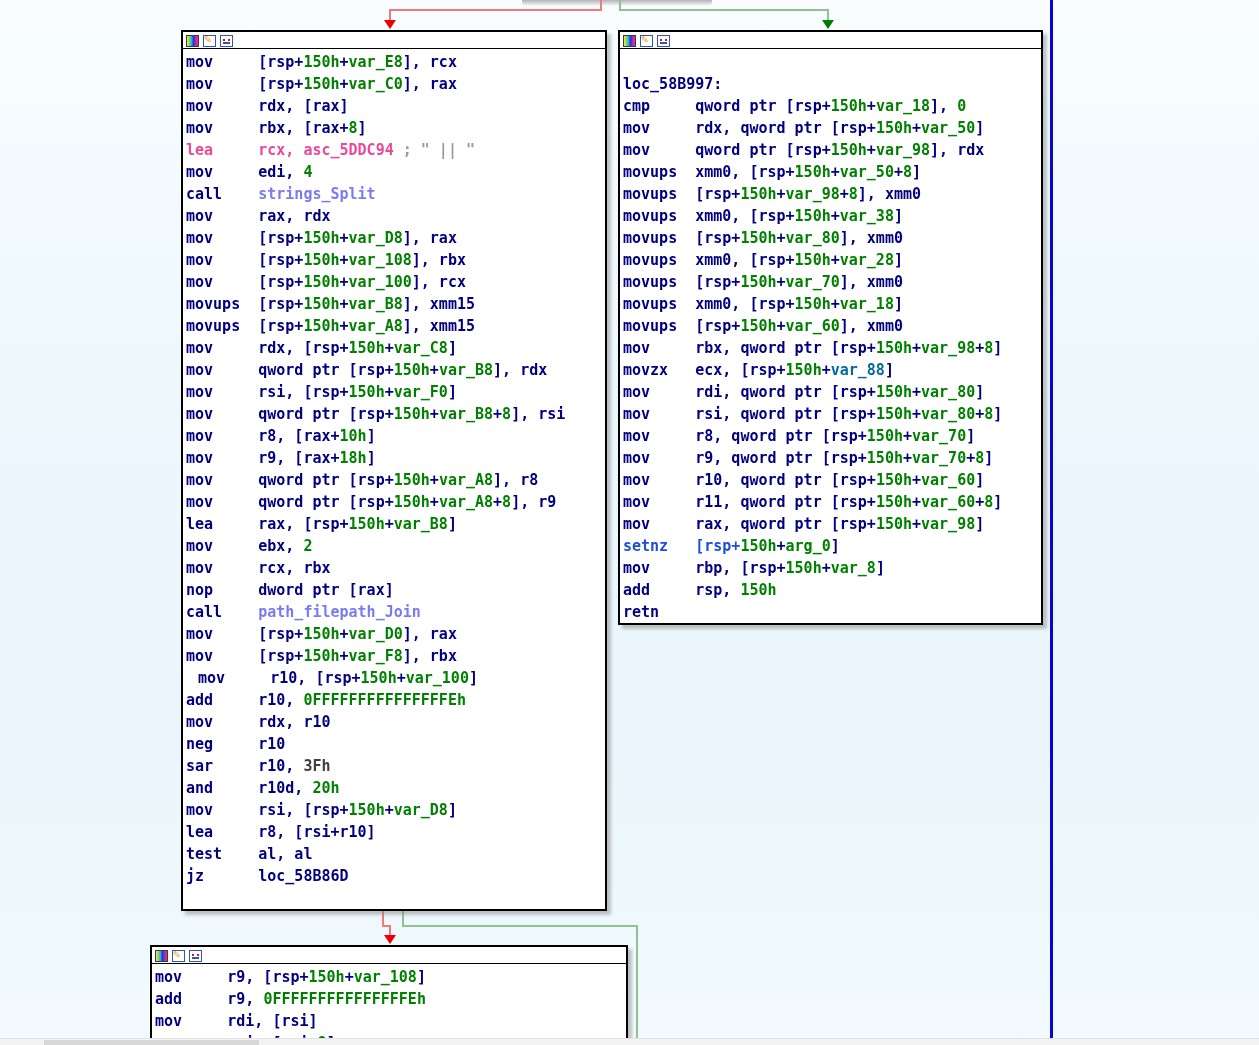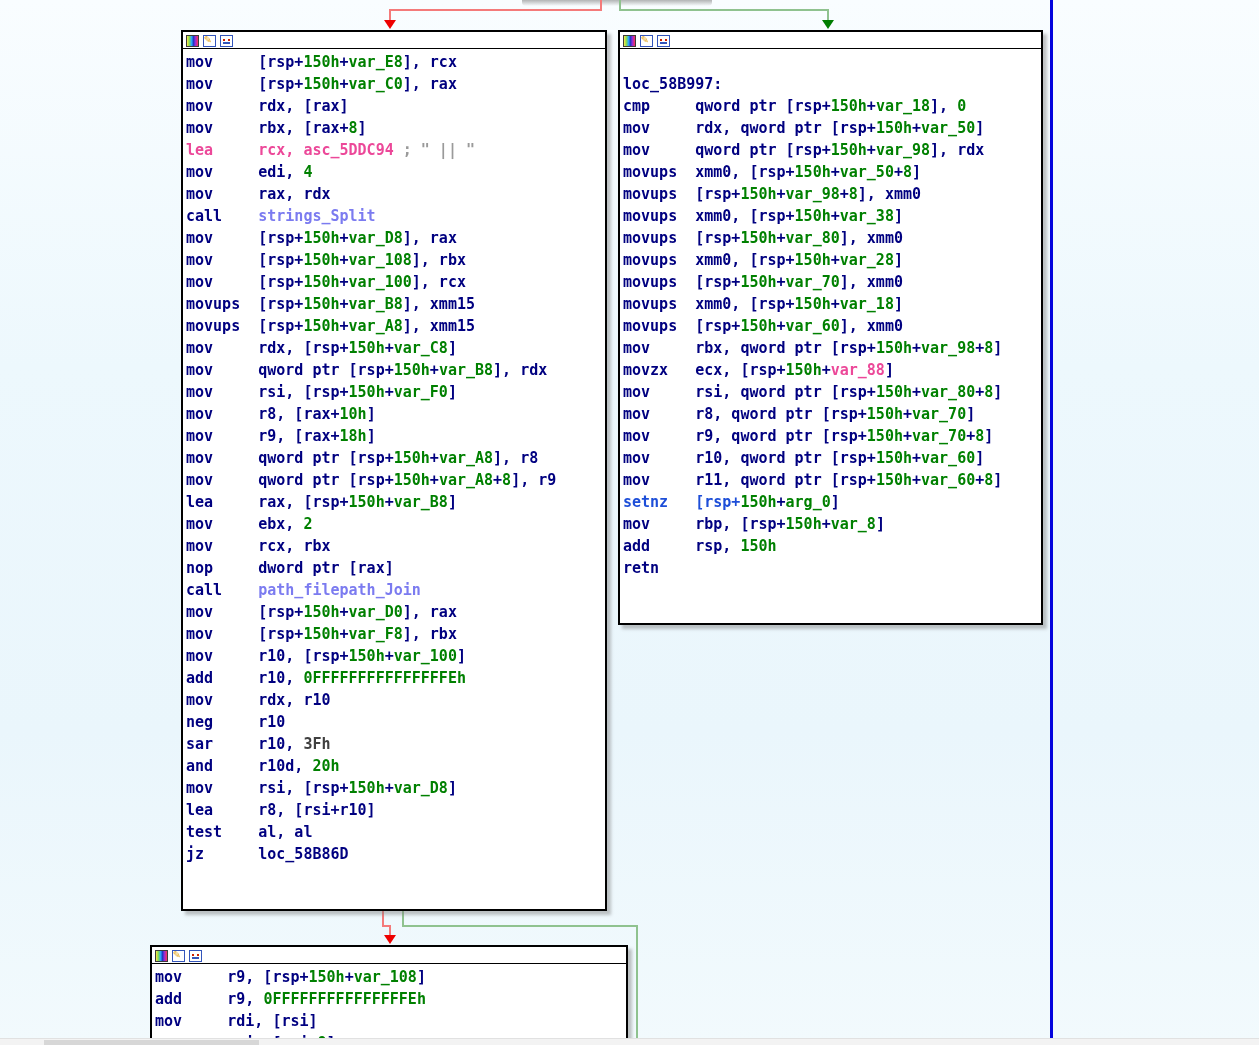--- a/index.html
+++ b/index.html
@@ -80,42 +80,43 @@
       <span class="icon edit"></span>
       <span class="icon group"></span>
     </div>
     <div class="body">
         <div class="asm-line"><span style="color: rgb(0, 0, 128);">mov     [rsp+</span><span style="color: rgb(0, 128, 0);">150h</span><span style="color: rgb(0, 0, 128);">+</span><span style="color: rgb(0, 128, 0);">var_E8</span><span style="color: rgb(0, 0, 128);">], rcx</span></div>
         <div class="asm-line"><span style="color: rgb(0, 0, 128);">mov     [rsp+</span><span style="color: rgb(0, 128, 0);">150h</span><span style="color: rgb(0, 0, 128);">+</span><span style="color: rgb(0, 128, 0);">var_C0</span><span style="color: rgb(0, 0, 128);">], rax</span></div>
         <div class="asm-line"><span style="color: rgb(0, 0, 128);">mov     rdx, [rax]</span></div>
         <div class="asm-line"><span style="color: rgb(0, 0, 128);">mov     rbx, [rax+</span><span style="color: rgb(0, 128, 0);">8</span><span style="color: rgb(0, 0, 128);">]</span></div>
         <div class="asm-line"><span style="color: #ec4899;">lea     rcx, asc_5DDC94 </span><span style="color: rgb(154, 154, 154);">; " || "</span></div>
         <div class="asm-line"><span style="color: rgb(0, 0, 128);">mov     edi, </span><span style="color: rgb(0, 128, 0);">4</span></div>
+        <div class="asm-line"><span style="color: rgb(0, 0, 128);">call    </span><span style="color: rgb(123, 123, 240);">strings_Split</span></div>
         <div class="asm-line"><span style="color: rgb(0, 0, 128);">mov     rax, rdx</span></div>
-        <div class="asm-line"><span style="color: rgb(0, 0, 128);">call    </span><span style="color: rgb(123, 123, 240);">strings_Split</span></div>
         <div class="asm-line"><span style="color: rgb(0, 0, 128);">mov     [rsp+</span><span style="color: rgb(0, 128, 0);">150h</span><span style="color: rgb(0, 0, 128);">+</span><span style="color: rgb(0, 128, 0);">var_D8</span><span style="color: rgb(0, 0, 128);">], rax</span></div>
         <div class="asm-line"><span style="color: rgb(0, 0, 128);">mov     [rsp+</span><span style="color: rgb(0, 128, 0);">150h</span><span style="color: rgb(0, 0, 128);">+</span><span style="color: rgb(0, 128, 0);">var_108</span><span style="color: rgb(0, 0, 128);">], rbx</span></div>
         <div class="asm-line"><span style="color: rgb(0, 0, 128);">mov     [rsp+</span><span style="color: rgb(0, 128, 0);">150h</span><span style="color: rgb(0, 0, 128);">+</span><span style="color: rgb(0, 128, 0);">var_100</span><span style="color: rgb(0, 0, 128);">], rcx</span></div>
         <div class="asm-line"><span style="color: rgb(0, 0, 128);">movups  [rsp+</span><span style="color: rgb(0, 128, 0);">150h</span><span style="color: rgb(0, 0, 128);">+</span><span style="color: rgb(0, 128, 0);">var_B8</span><span style="color: rgb(0, 0, 128);">], xmm15</span></div>
         <div class="asm-line"><span style="color: rgb(0, 0, 128);">movups  [rsp+</span><span style="color: rgb(0, 128, 0);">150h</span><span style="color: rgb(0, 0, 128);">+</span><span style="color: rgb(0, 128, 0);">var_A8</span><span style="color: rgb(0, 0, 128);">], xmm15</span></div>
         <div class="asm-line"><span style="color: rgb(0, 0, 128);">mov     rdx, [rsp+</span><span style="color: rgb(0, 128, 0);">150h</span><span style="color: rgb(0, 0, 128);">+</span><span style="color: rgb(0, 128, 0);">var_C8</span><span style="color: rgb(0, 0, 128);">]</span></div>
         <div class="asm-line"><span style="color: rgb(0, 0, 128);">mov     qword ptr [rsp+</span><span style="color: rgb(0, 128, 0);">150h</span><span style="color: rgb(0, 0, 128);">+</span><span style="color: rgb(0, 128, 0);">var_B8</span><span style="color: rgb(0, 0, 128);">], rdx</span></div>
         <div class="asm-line"><span style="color: rgb(0, 0, 128);">mov     rsi, [rsp+</span><span style="color: rgb(0, 128, 0);">150h</span><span style="color: rgb(0, 0, 128);">+</span><span style="color: rgb(0, 128, 0);">var_F0</span><span style="color: rgb(0, 0, 128);">]</span></div>
+        <div class="asm-line"><span style="color: rgb(0, 0, 128);">mov     qword ptr [rsp+</span><span style="color: rgb(0, 128, 0);">150h</span><span style="color: rgb(0, 0, 128);">+</span><span style="color: rgb(0, 128, 0);">var_B8</span><span style="color: rgb(0, 0, 128);">+</span><span style="color: rgb(0, 128, 0);">8</span><span style="color: rgb(0, 0, 128);">], rsi</span></div>
         <div class="asm-line"><span style="color: rgb(0, 0, 128);">mov     r8, [rax+</span><span style="color: rgb(0, 128, 0);">10h</span><span style="color: rgb(0, 0, 128);">]</span></div>
         <div class="asm-line"><span style="color: rgb(0, 0, 128);">mov     r9, [rax+</span><span style="color: rgb(0, 128, 0);">18h</span><span style="color: rgb(0, 0, 128);">]</span></div>
         <div class="asm-line"><span style="color: rgb(0, 0, 128);">mov     qword ptr [rsp+</span><span style="color: rgb(0, 128, 0);">150h</span><span style="color: rgb(0, 0, 128);">+</span><span style="color: rgb(0, 128, 0);">var_A8</span><span style="color: rgb(0, 0, 128);">], r8</span></div>
         <div class="asm-line"><span style="color: rgb(0, 0, 128);">mov     qword ptr [rsp+</span><span style="color: rgb(0, 128, 0);">150h</span><span style="color: rgb(0, 0, 128);">+</span><span style="color: rgb(0, 128, 0);">var_A8</span><span style="color: rgb(0, 0, 128);">+</span><span style="color: rgb(0, 128, 0);">8</span><span style="color: rgb(0, 0, 128);">], r9</span></div>
         <div class="asm-line"><span style="color: rgb(0, 0, 128);">lea     rax, [rsp+</span><span style="color: rgb(0, 128, 0);">150h</span><span style="color: rgb(0, 0, 128);">+</span><span style="color: rgb(0, 128, 0);">var_B8</span><span style="color: rgb(0, 0, 128);">]</span></div>
         <div class="asm-line"><span style="color: rgb(0, 0, 128);">mov     ebx, </span><span style="color: rgb(0, 128, 0);">2</span></div>
         <div class="asm-line"><span style="color: rgb(0, 0, 128);">mov     rcx, rbx</span></div>
         <div class="asm-line"><span style="color: rgb(0, 0, 128);">nop     dword ptr [rax]</span></div>
         <div class="asm-line"><span style="color: rgb(0, 0, 128);">call    </span><span style="color: rgb(123, 123, 240);">path_filepath_Join</span></div>
         <div class="asm-line"><span style="color: rgb(0, 0, 128);">mov     [rsp+</span><span style="color: rgb(0, 128, 0);">150h</span><span style="color: rgb(0, 0, 128);">+</span><span style="color: rgb(0, 128, 0);">var_D0</span><span style="color: rgb(0, 0, 128);">], rax</span></div>
         <div class="asm-line"><span style="color: rgb(0, 0, 128);">mov     [rsp+</span><span style="color: rgb(0, 128, 0);">150h</span><span style="color: rgb(0, 0, 128);">+</span><span style="color: rgb(0, 128, 0);">var_F8</span><span style="color: rgb(0, 0, 128);">], rbx</span></div>
-        <div class="asm-line"><span style="color: rgb(0, 0, 128);">mov     r10, [rsp+</span><span style="color: rgb(0, 128, 0);">150h</span><span style="color: rgb(0, 0, 128);">+</span><span style="color: rgb(0, 128, 0);">var_100</span><span style="color: rgb(0, 0, 128);">]</span></div>
+        <div class="asm-line"><span style="color: rgb(0, 0, 128); margin-left: 12px;">mov     r10, [rsp+</span><span style="color: rgb(0, 128, 0);">150h</span><span style="color: rgb(0, 0, 128);">+</span><span style="color: rgb(0, 128, 0);">var_100</span><span style="color: rgb(0, 0, 128);">]</span></div>
         <div class="asm-line"><span style="color: rgb(0, 0, 128);">add     r10, </span><span style="color: rgb(0, 128, 0);">0FFFFFFFFFFFFFFFEh</span></div>
         <div class="asm-line"><span style="color: rgb(0, 0, 128);">mov     rdx, r10</span></div>
         <div class="asm-line"><span style="color: rgb(0, 0, 128);">neg     r10</span></div>
         <div class="asm-line"><span style="color: rgb(0, 0, 128);">sar     r10, </span><span style="color: #404040;">3Fh</span></div>
         <div class="asm-line"><span style="color: rgb(0, 0, 128);">and     r10d, </span><span style="color: rgb(0, 128, 0);">20h</span></div>
         <div class="asm-line"><span style="color: rgb(0, 0, 128);">mov     rsi, [rsp+</span><span style="color: rgb(0, 128, 0);">150h</span><span style="color: rgb(0, 0, 128);">+</span><span style="color: rgb(0, 128, 0);">var_D8</span><span style="color: rgb(0, 0, 128);">]</span></div>
         <div class="asm-line"><span style="color: rgb(0, 0, 128);">lea     r8, [rsi+r10]</span></div>
         <div class="asm-line"><span style="color: rgb(0, 0, 128);">test    al, al</span></div>
         <div class="asm-line"><span style="color: rgb(0, 0, 128);">jz      loc_58B86D</span></div>
       </div>
@@ -135,26 +136,28 @@
         <div class="asm-line"><span style="color: rgb(0, 0, 128);">mov     qword ptr [rsp+</span><span style="color: rgb(0, 128, 0);">150h</span><span style="color: rgb(0, 0, 128);">+</span><span style="color: rgb(0, 128, 0);">var_98</span><span style="color: rgb(0, 0, 128);">], rdx</span></div>
         <div class="asm-line"><span style="color: rgb(0, 0, 128);">movups  xmm0, [rsp+</span><span style="color: rgb(0, 128, 0);">150h</span><span style="color: rgb(0, 0, 128);">+</span><span style="color: rgb(0, 128, 0);">var_50</span><span style="color: rgb(0, 0, 128);">+</span><span style="color: rgb(0, 128, 0);">8</span><span style="color: rgb(0, 0, 128);">]</span></div>
         <div class="asm-line"><span style="color: rgb(0, 0, 128);">movups  [rsp+</span><span style="color: rgb(0, 128, 0);">150h</span><span style="color: rgb(0, 0, 128);">+</span><span style="color: rgb(0, 128, 0);">var_98</span><span style="color: rgb(0, 0, 128);">+</span><span style="color: rgb(0, 128, 0);">8</span><span style="color: rgb(0, 0, 128);">], xmm0</span></div>
         <div class="asm-line"><span style="color: rgb(0, 0, 128);">movups  xmm0, [rsp+</span><span style="color: rgb(0, 128, 0);">150h</span><span style="color: rgb(0, 0, 128);">+</span><span style="color: rgb(0, 128, 0);">var_38</span><span style="color: rgb(0, 0, 128);">]</span></div>
         <div class="asm-line"><span style="color: rgb(0, 0, 128);">movups  [rsp+</span><span style="color: rgb(0, 128, 0);">150h</span><span style="color: rgb(0, 0, 128);">+</span><span style="color: rgb(0, 128, 0);">var_80</span><span style="color: rgb(0, 0, 128);">], xmm0</span></div>
         <div class="asm-line"><span style="color: rgb(0, 0, 128);">movups  xmm0, [rsp+</span><span style="color: rgb(0, 128, 0);">150h</span><span style="color: rgb(0, 0, 128);">+</span><span style="color: rgb(0, 128, 0);">var_28</span><span style="color: rgb(0, 0, 128);">]</span></div>
         <div class="asm-line"><span style="color: rgb(0, 0, 128);">movups  [rsp+</span><span style="color: rgb(0, 128, 0);">150h</span><span style="color: rgb(0, 0, 128);">+</span><span style="color: rgb(0, 128, 0);">var_70</span><span style="color: rgb(0, 0, 128);">], xmm0</span></div>
         <div class="asm-line"><span style="color: rgb(0, 0, 128);">movups  xmm0, [rsp+</span><span style="color: rgb(0, 128, 0);">150h</span><span style="color: rgb(0, 0, 128);">+</span><span style="color: rgb(0, 128, 0);">var_18</span><span style="color: rgb(0, 0, 128);">]</span></div>
         <div class="asm-line"><span style="color: rgb(0, 0, 128);">movups  [rsp+</span><span style="color: rgb(0, 128, 0);">150h</span><span style="color: rgb(0, 0, 128);">+</span><span style="color: rgb(0, 128, 0);">var_60</span><span style="color: rgb(0, 0, 128);">], xmm0</span></div>
         <div class="asm-line"><span style="color: rgb(0, 0, 128);">mov     rbx, qword ptr [rsp+</span><span style="color: rgb(0, 128, 0);">150h</span><span style="color: rgb(0, 0, 128);">+</span><span style="color: rgb(0, 128, 0);">var_98</span><span style="color: rgb(0, 0, 128);">+</span><span style="color: rgb(0, 128, 0);">8</span><span style="color: rgb(0, 0, 128);">]</span></div>
-        <div class="asm-line"><span style="color: rgb(0, 0, 128);">movzx   ecx, [rsp+</span><span style="color: rgb(0, 128, 0);">150h</span><span style="color: rgb(0, 0, 128);">+</span><span style="color: #ec4899;">var_88</span><span style="color: rgb(0, 0, 128);">]</span></div>
+        <div class="asm-line"><span style="color: rgb(0, 0, 128);">movzx   ecx, [rsp+</span><span style="color: rgb(0, 128, 0);">150h</span><span style="color: rgb(0, 0, 128);">+</span><span style="color: #0369a1;">var_88</span><span style="color: rgb(0, 0, 128);">]</span></div>
+        <div class="asm-line"><span style="color: rgb(0, 0, 128);">mov     rdi, qword ptr [rsp+</span><span style="color: rgb(0, 128, 0);">150h</span><span style="color: rgb(0, 0, 128);">+</span><span style="color: rgb(0, 128, 0);">var_80</span><span style="color: rgb(0, 0, 128);">]</span></div>
         <div class="asm-line"><span style="color: rgb(0, 0, 128);">mov     rsi, qword ptr [rsp+</span><span style="color: rgb(0, 128, 0);">150h</span><span style="color: rgb(0, 0, 128);">+</span><span style="color: rgb(0, 128, 0);">var_80</span><span style="color: rgb(0, 0, 128);">+</span><span style="color: rgb(0, 128, 0);">8</span><span style="color: rgb(0, 0, 128);">]</span></div>
         <div class="asm-line"><span style="color: rgb(0, 0, 128);">mov     r8, qword ptr [rsp+</span><span style="color: rgb(0, 128, 0);">150h</span><span style="color: rgb(0, 0, 128);">+</span><span style="color: rgb(0, 128, 0);">var_70</span><span style="color: rgb(0, 0, 128);">]</span></div>
         <div class="asm-line"><span style="color: rgb(0, 0, 128);">mov     r9, qword ptr [rsp+</span><span style="color: rgb(0, 128, 0);">150h</span><span style="color: rgb(0, 0, 128);">+</span><span style="color: rgb(0, 128, 0);">var_70</span><span style="color: rgb(0, 0, 128);">+</span><span style="color: rgb(0, 128, 0);">8</span><span style="color: rgb(0, 0, 128);">]</span></div>
         <div class="asm-line"><span style="color: rgb(0, 0, 128);">mov     r10, qword ptr [rsp+</span><span style="color: rgb(0, 128, 0);">150h</span><span style="color: rgb(0, 0, 128);">+</span><span style="color: rgb(0, 128, 0);">var_60</span><span style="color: rgb(0, 0, 128);">]</span></div>
         <div class="asm-line"><span style="color: rgb(0, 0, 128);">mov     r11, qword ptr [rsp+</span><span style="color: rgb(0, 128, 0);">150h</span><span style="color: rgb(0, 0, 128);">+</span><span style="color: rgb(0, 128, 0);">var_60</span><span style="color: rgb(0, 0, 128);">+</span><span style="color: rgb(0, 128, 0);">8</span><span style="color: rgb(0, 0, 128);">]</span></div>
+        <div class="asm-line"><span style="color: rgb(0, 0, 128);">mov     rax, qword ptr [rsp+</span><span style="color: rgb(0, 128, 0);">150h</span><span style="color: rgb(0, 0, 128);">+</span><span style="color: rgb(0, 128, 0);">var_98</span><span style="color: rgb(0, 0, 128);">]</span></div>
         <div class="asm-line"><span style="color: #1d4ed8;">setnz   [rsp+</span><span style="color: rgb(0, 128, 0);">150h</span><span style="color: rgb(0, 0, 128);">+</span><span style="color: rgb(0, 128, 0);">arg_0</span><span style="color: rgb(0, 0, 128);">]</span></div>
         <div class="asm-line"><span style="color: rgb(0, 0, 128);">mov     rbp, [rsp+</span><span style="color: rgb(0, 128, 0);">150h</span><span style="color: rgb(0, 0, 128);">+</span><span style="color: rgb(0, 128, 0);">var_8</span><span style="color: rgb(0, 0, 128);">]</span></div>
         <div class="asm-line"><span style="color: rgb(0, 0, 128);">add     rsp, </span><span style="color: rgb(0, 128, 0);">150h</span></div>
         <div class="asm-line"><span style="color: rgb(0, 0, 128);">retn</span></div>
       </div>
   </div>
 
   <div class="block z-blocks" style="left:150px;top:945px;width:478px;height:130px">
     <div class="titlebar">
       <span class="icon palette"></span>

